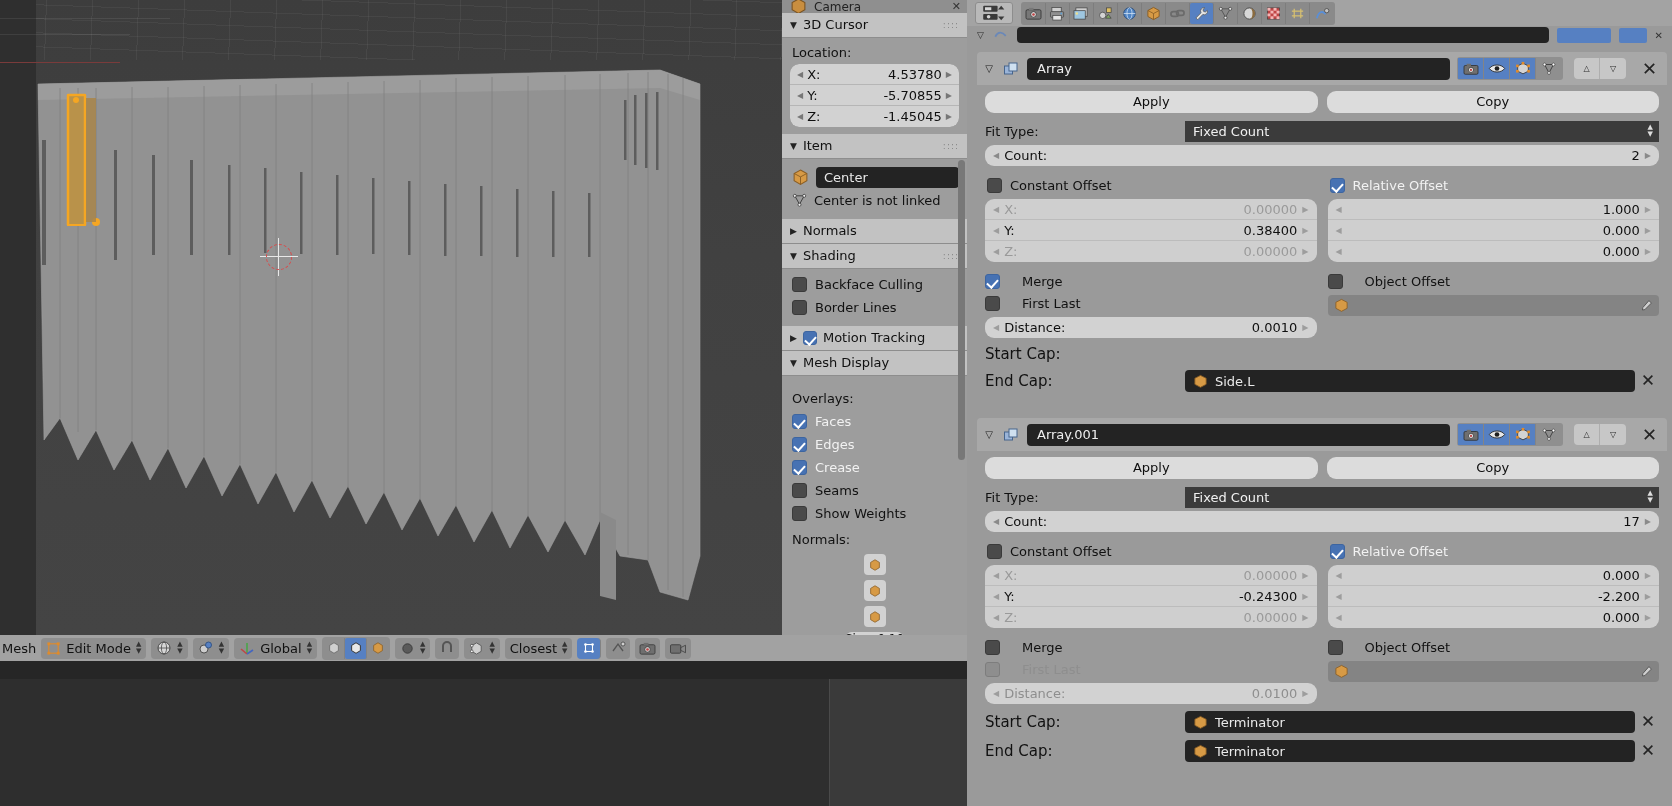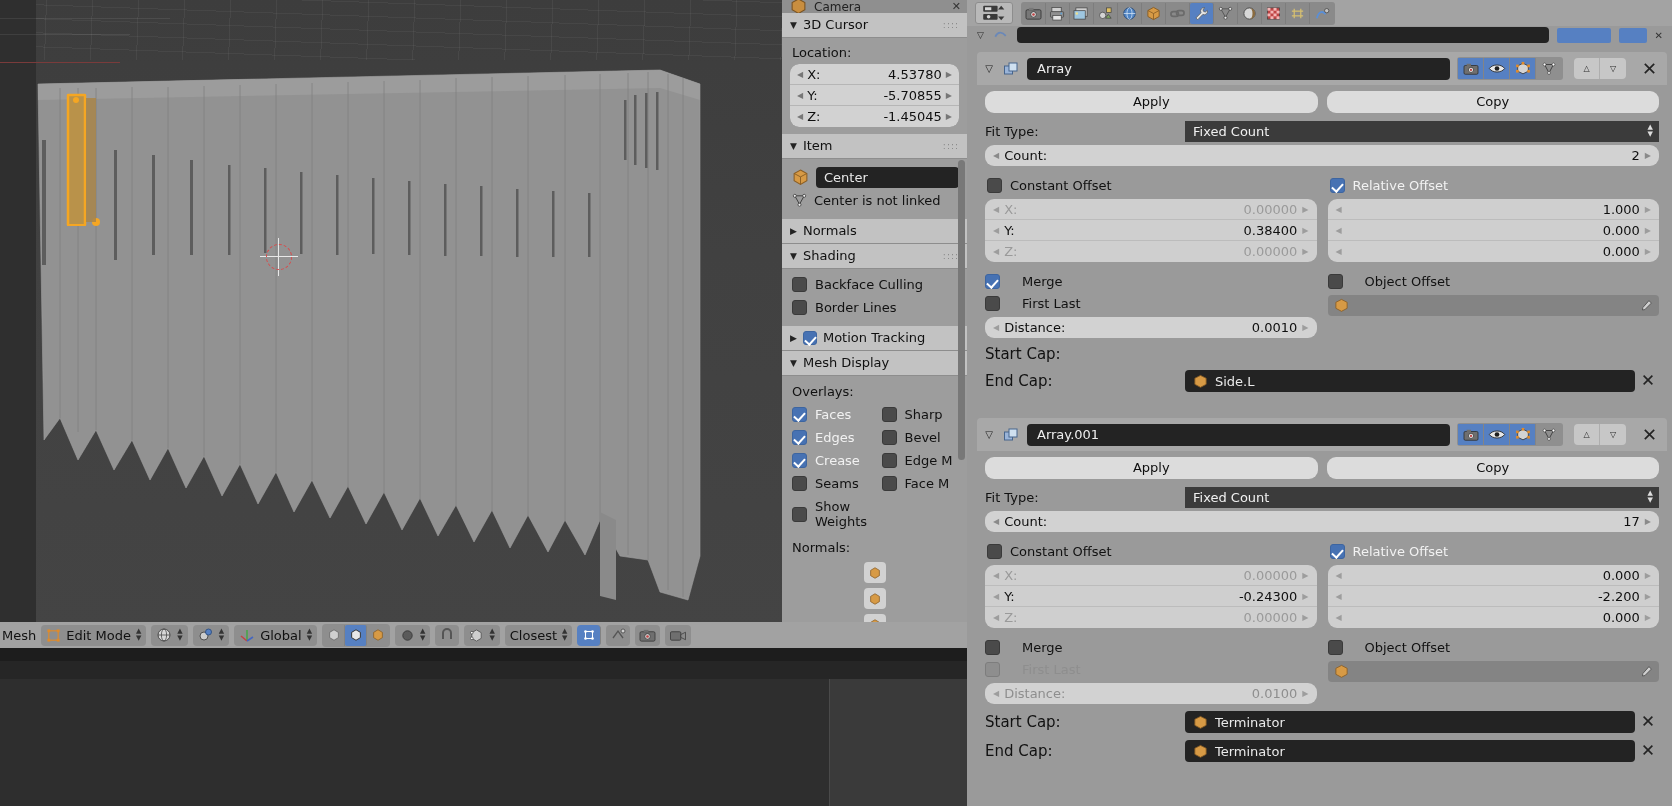--- a/index.html
+++ b/index.html
@@ -104,21 +104,21 @@
 
   .objrow { display: flex; align-items: center; gap: 7px; padding: 3px 0 3px 2px; }
   .objfield {
     flex: 1; background: #232323; color: #e8e8e8; border-radius: 4px;
     height: 21px; line-height: 21px; padding: 0 8px; font-size: 13px;
   }
   .icon-cube {
     width: 17px; height: 17px; flex: 0 0 auto; display: inline-block;
   }
   .linkrow { display: flex; align-items: center; gap: 7px; padding: 2px 0 4px 2px; font-size: 13px; color: #111; }
-  .two-col { display: flex; gap: 10px; }
+  .two-col { display: flex; gap: 24px; }
   .two-col > div { flex: 1; }
   .normrow { display: flex; align-items: center; gap: 5px; padding-top: 3px; flex-direction: column; }
   .nbtn { width: 22px; height: 21px; background: #d2d2d2; border-radius: 4px; display:flex; align-items:center; justify-content:center;}
   .nsize { flex: 1; background: #d2d2d2; border-radius: 9px; height: 21px; display: flex; align-items: center; justify-content: center; font-size: 12px; color: #111;}
 
   
   .cam-partial {
     background: #8f8f8f; display: flex; align-items: center; gap: 7px;
     padding: 2px 8px; height: 13px; overflow: hidden; position: relative;
   }
@@ -239,21 +239,21 @@
   .cap-row .lb { width: 200px; font-size: 15px; color: #111; }
   .cap-field {
     flex: 1; background: #232323; color: #eaeaea; height: 22px;
     border-radius: 4px; display: flex; align-items: center; gap: 7px; padding: 0 8px;
     font-size: 13px; position: relative;
   }
   .cap-x { position: absolute; right: -20px; top: 3px; }
 
   
   .vp-footer {
-    position: absolute; left: 0; top: 622px; width: 967px; height: 26px;
+    position: absolute; left: 0; top: 635px; width: 967px; height: 26px;
     background: #a2a2a2; display: flex; align-items: center; gap: 5px; padding-left: 0;
   }
   .ft-txt { font-size: 13px; color: #111; padding-left: 2px; }
   .ft-ctl {
     background: #8e8e8e; border-radius: 4px; height: 21px;
     display: flex; align-items: center; gap: 5px; padding: 0 5px;
   }
   .ft-ctl .t { font-size: 13px; color: #111; }
   .spinarr { font-size: 7px; line-height: 7px; color: #333; text-align: center; }
   .ft-grp { display: flex; background: #8e8e8e; border-radius: 4px; padding: 1px; }
@@ -467,21 +467,21 @@
       <span class="tri">▶</span>
       <span class="chk on" style="width:14px;height:14px;"></span>
       <span class="lbl">Motion Tracking</span>
     </div>
 
     <div class="np-row-header">
       <span class="tri">▼</span>
       <span class="lbl">Mesh Display</span>
     </div>
 
-    <div class="np-body" style="padding-top:6px;">
+    <div class="np-body" style="padding-top:13px;">
       <div class="np-label">Overlays:</div>
       <div class="two-col">
         <div>
           <div class="chk-row white">
             <span class="chk on"></span>
             <span class="ctxt">Faces</span>
           </div>
           <div class="chk-row white">
             <span class="chk on"></span>
             <span class="ctxt">Edges</span>
@@ -490,38 +490,20 @@
             <span class="chk on"></span>
             <span class="ctxt">Crease</span>
           </div>
           <div class="chk-row">
             <span class="chk"></span>
             <span class="ctxt">Seams</span>
           </div>
           <div class="chk-row">
             <span class="chk"></span>
             <span class="ctxt">Show Weights</span>
-          </div>
-        </div>
-        <div>
-          <div class="chk-row">
-            <span class="chk"></span>
-            <span class="ctxt">Sharp</span>
-          </div>
-          <div class="chk-row">
-            <span class="chk"></span>
-            <span class="ctxt">Bevel</span>
-          </div>
-          <div class="chk-row">
-            <span class="chk"></span>
-            <span class="ctxt">Edge M</span>
-          </div>
-          <div class="chk-row">
-            <span class="chk"></span>
-            <span class="ctxt">Face M</span>
           </div>
         </div>
       </div>
       <div class="np-label" style="padding-top:7px;">Normals:</div>
       <div class="normrow">
         <div class="nbtn">
           <svg width="14" height="14" viewBox="0 0 16 16">
             <path d="M8 2 L13 5 L13 11 L8 14 L3 11 L3 5 Z" fill="#d79a45" stroke="#8a5e25" stroke-width="0.9"></path>
           </svg>
         </div>

